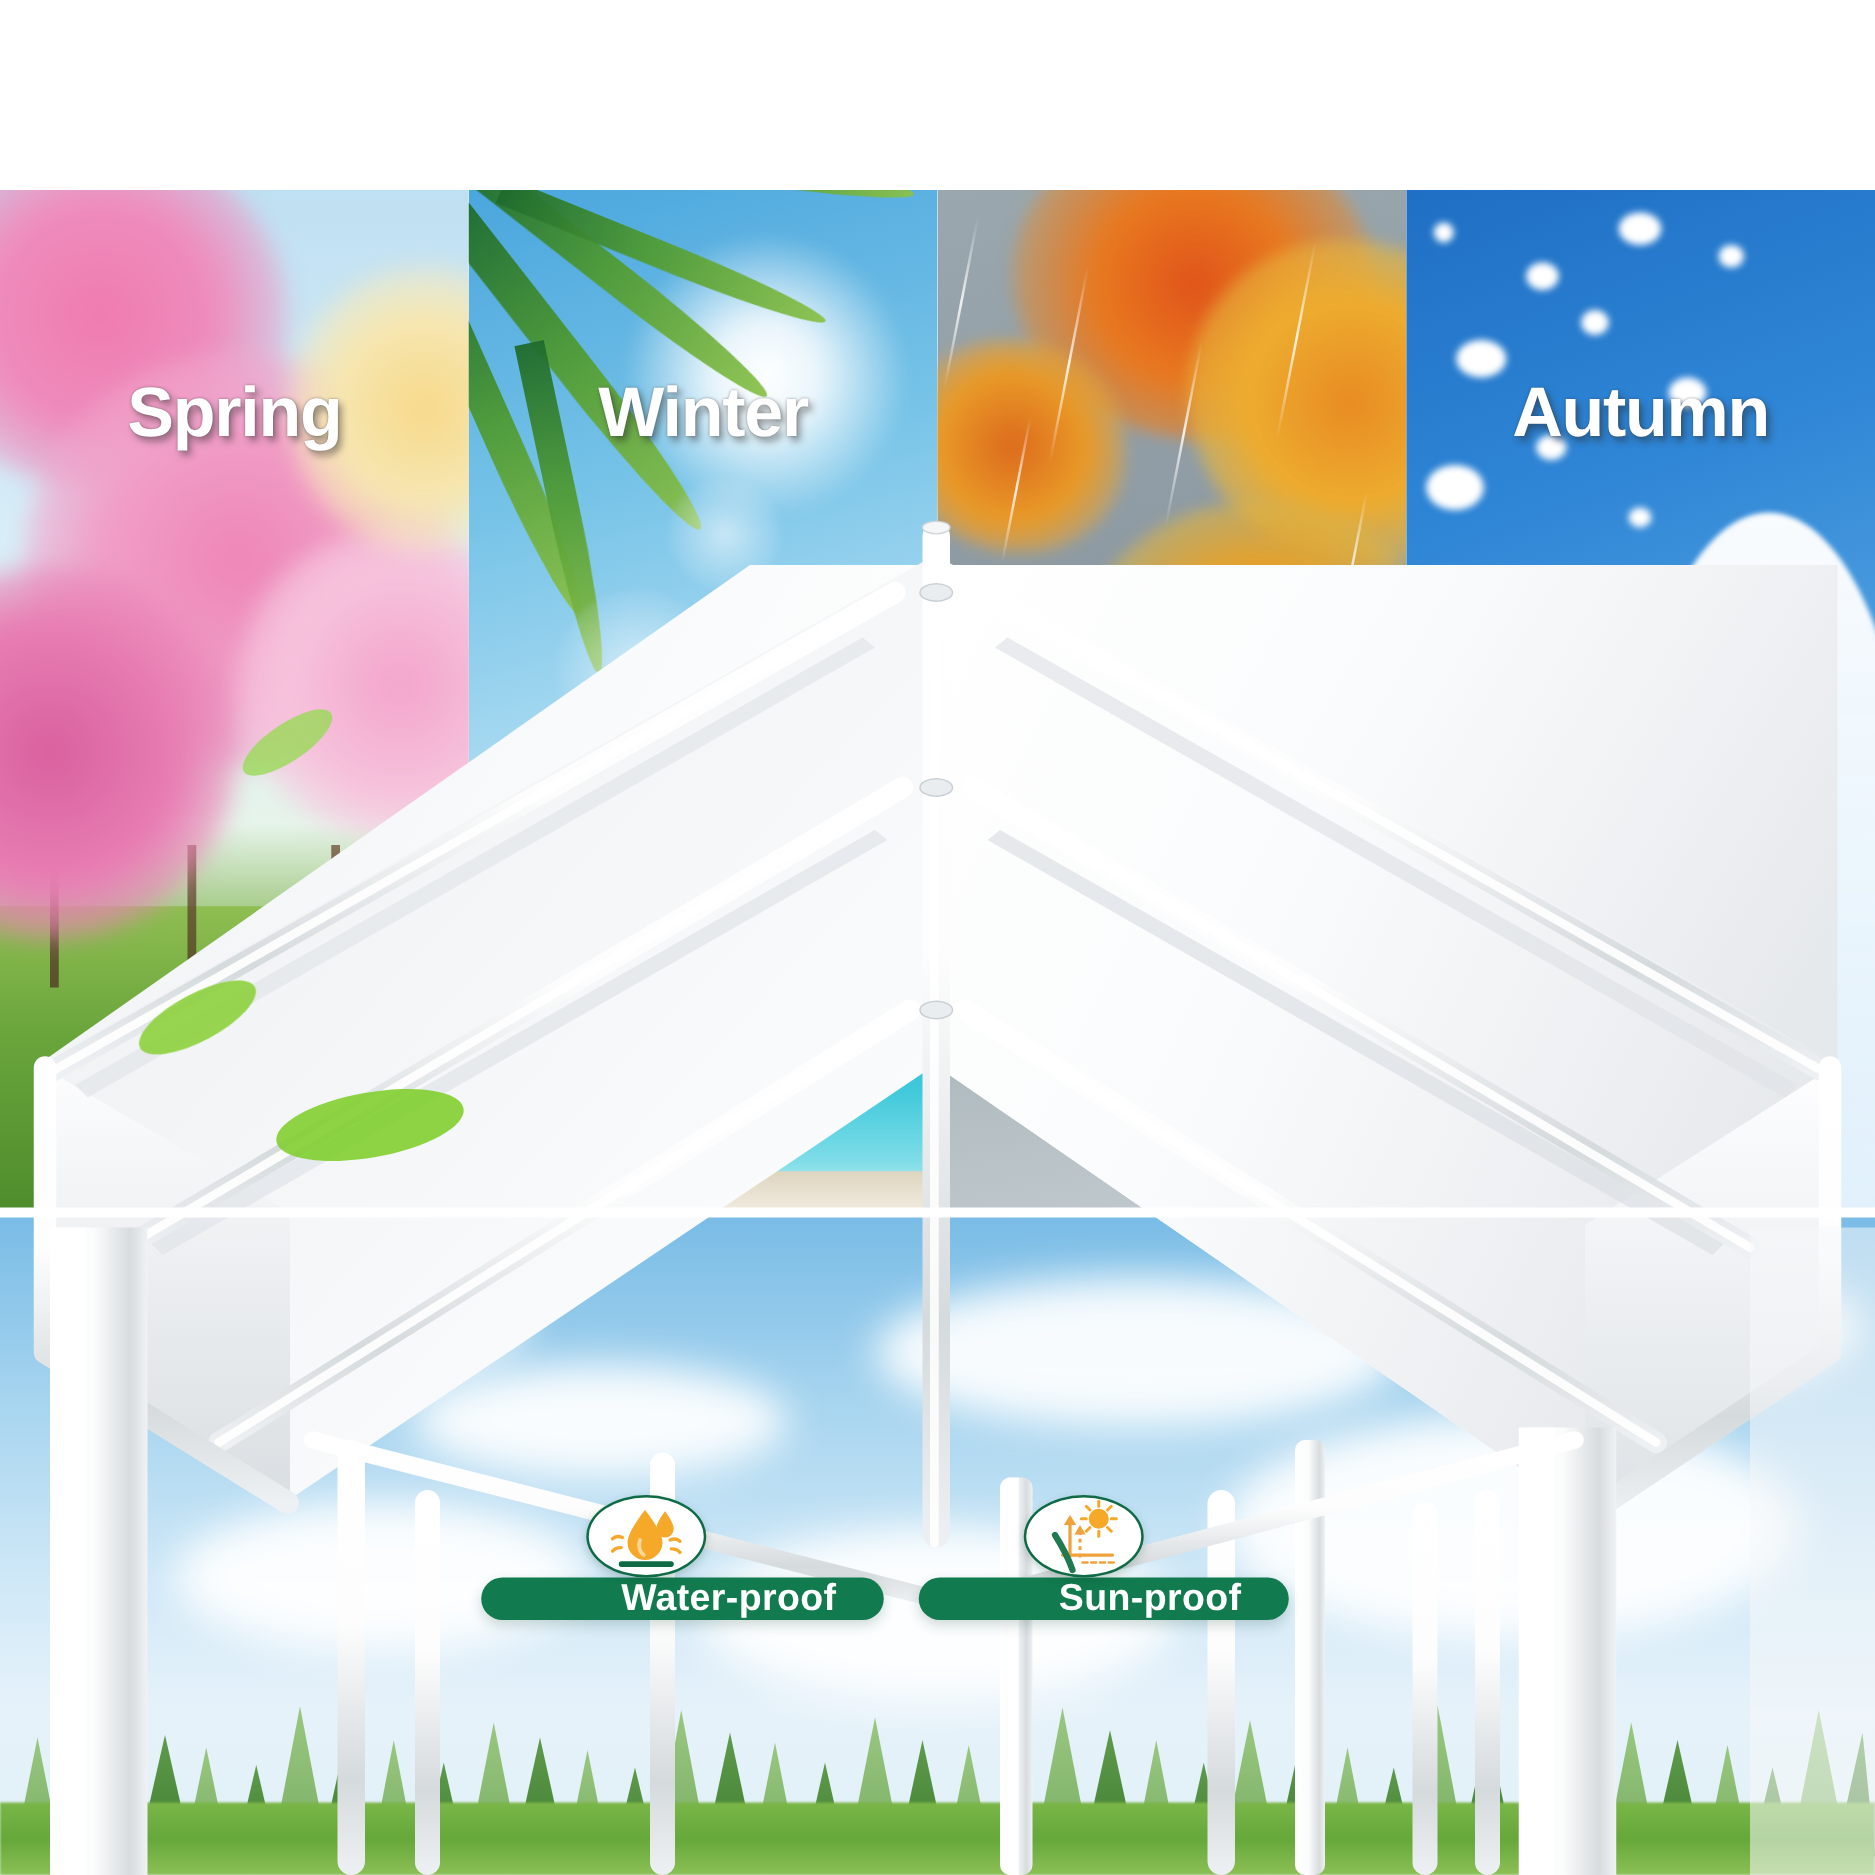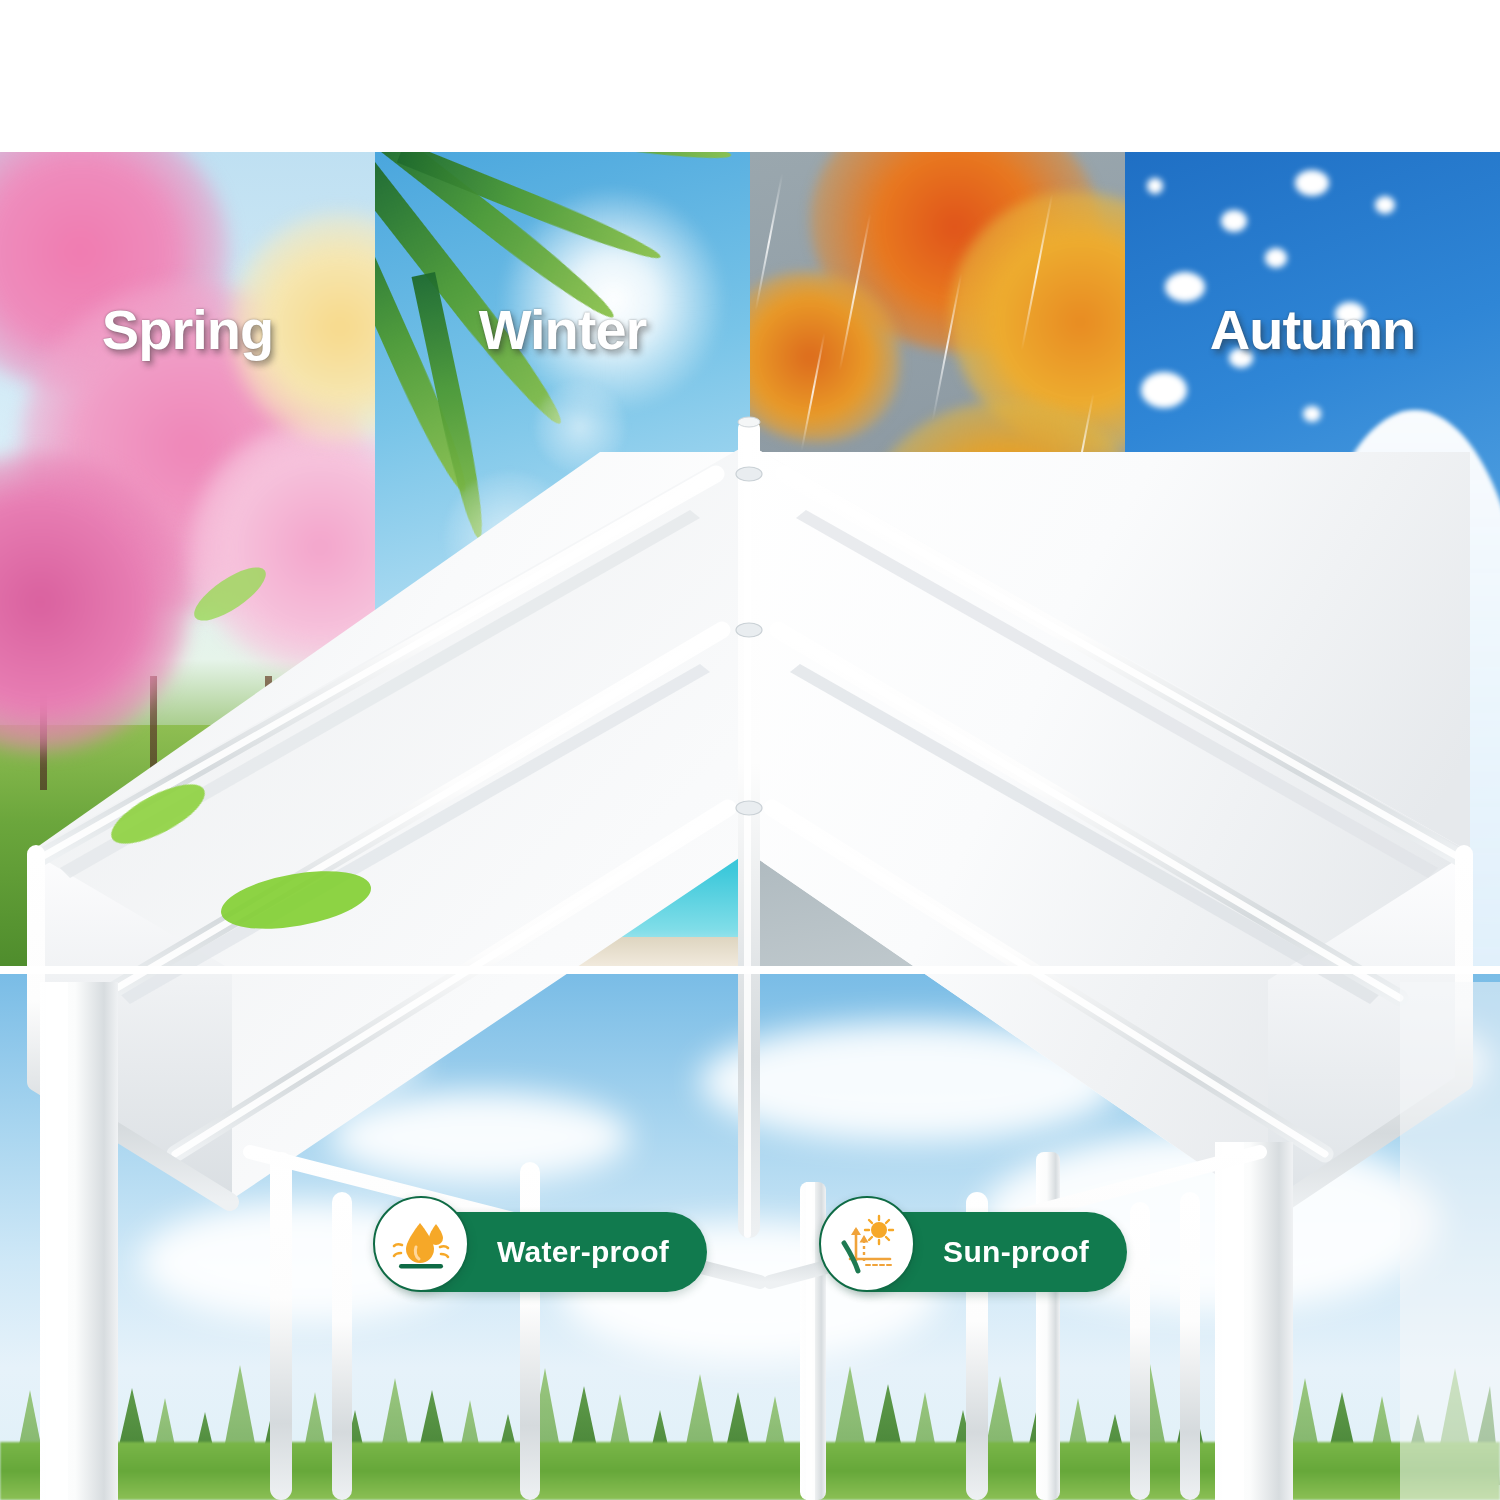--- a/index.html
+++ b/index.html
@@ -89,21 +89,21 @@
   .divider{ position:absolute; left:0; top:966px; width:1500px; height:8px;
     background:#ffffff; z-index:30; }
 
   
   .canopy{ position:absolute; left:0; top:152px; width:1500px; height:1348px; z-index:20;
     pointer-events:none; }
 
   
   .badges{ position:absolute; left:0; top:1196px; width:1500px; height:120px;
     display:flex; justify-content:center; gap:112px; z-index:40; }
-  .badge{ position:relative; display:flex; align-items:flex-end; height:96px; }
+  .badge{ position:relative; display:flex; align-items:flex-start; height:96px;flex-direction:column; }
   .badge-pill{
     height:80px; border-radius:40px; background:#117A4E;
     display:flex; align-items:center; padding:0 38px 0 112px; margin-left:-84px;
     box-shadow:0 4px 10px rgba(20,70,50,.20);
   }
   .badge-label{ color:#ffffff; font-size:30px; font-weight:700; letter-spacing:.3px; white-space:nowrap; }
   .badge-circle{
     position:relative; z-index:3; width:96px; height:96px; border-radius:50%;
     background:#ffffff; border:2.5px solid #0F6B45;
     display:flex; align-items:center; justify-content:center;

